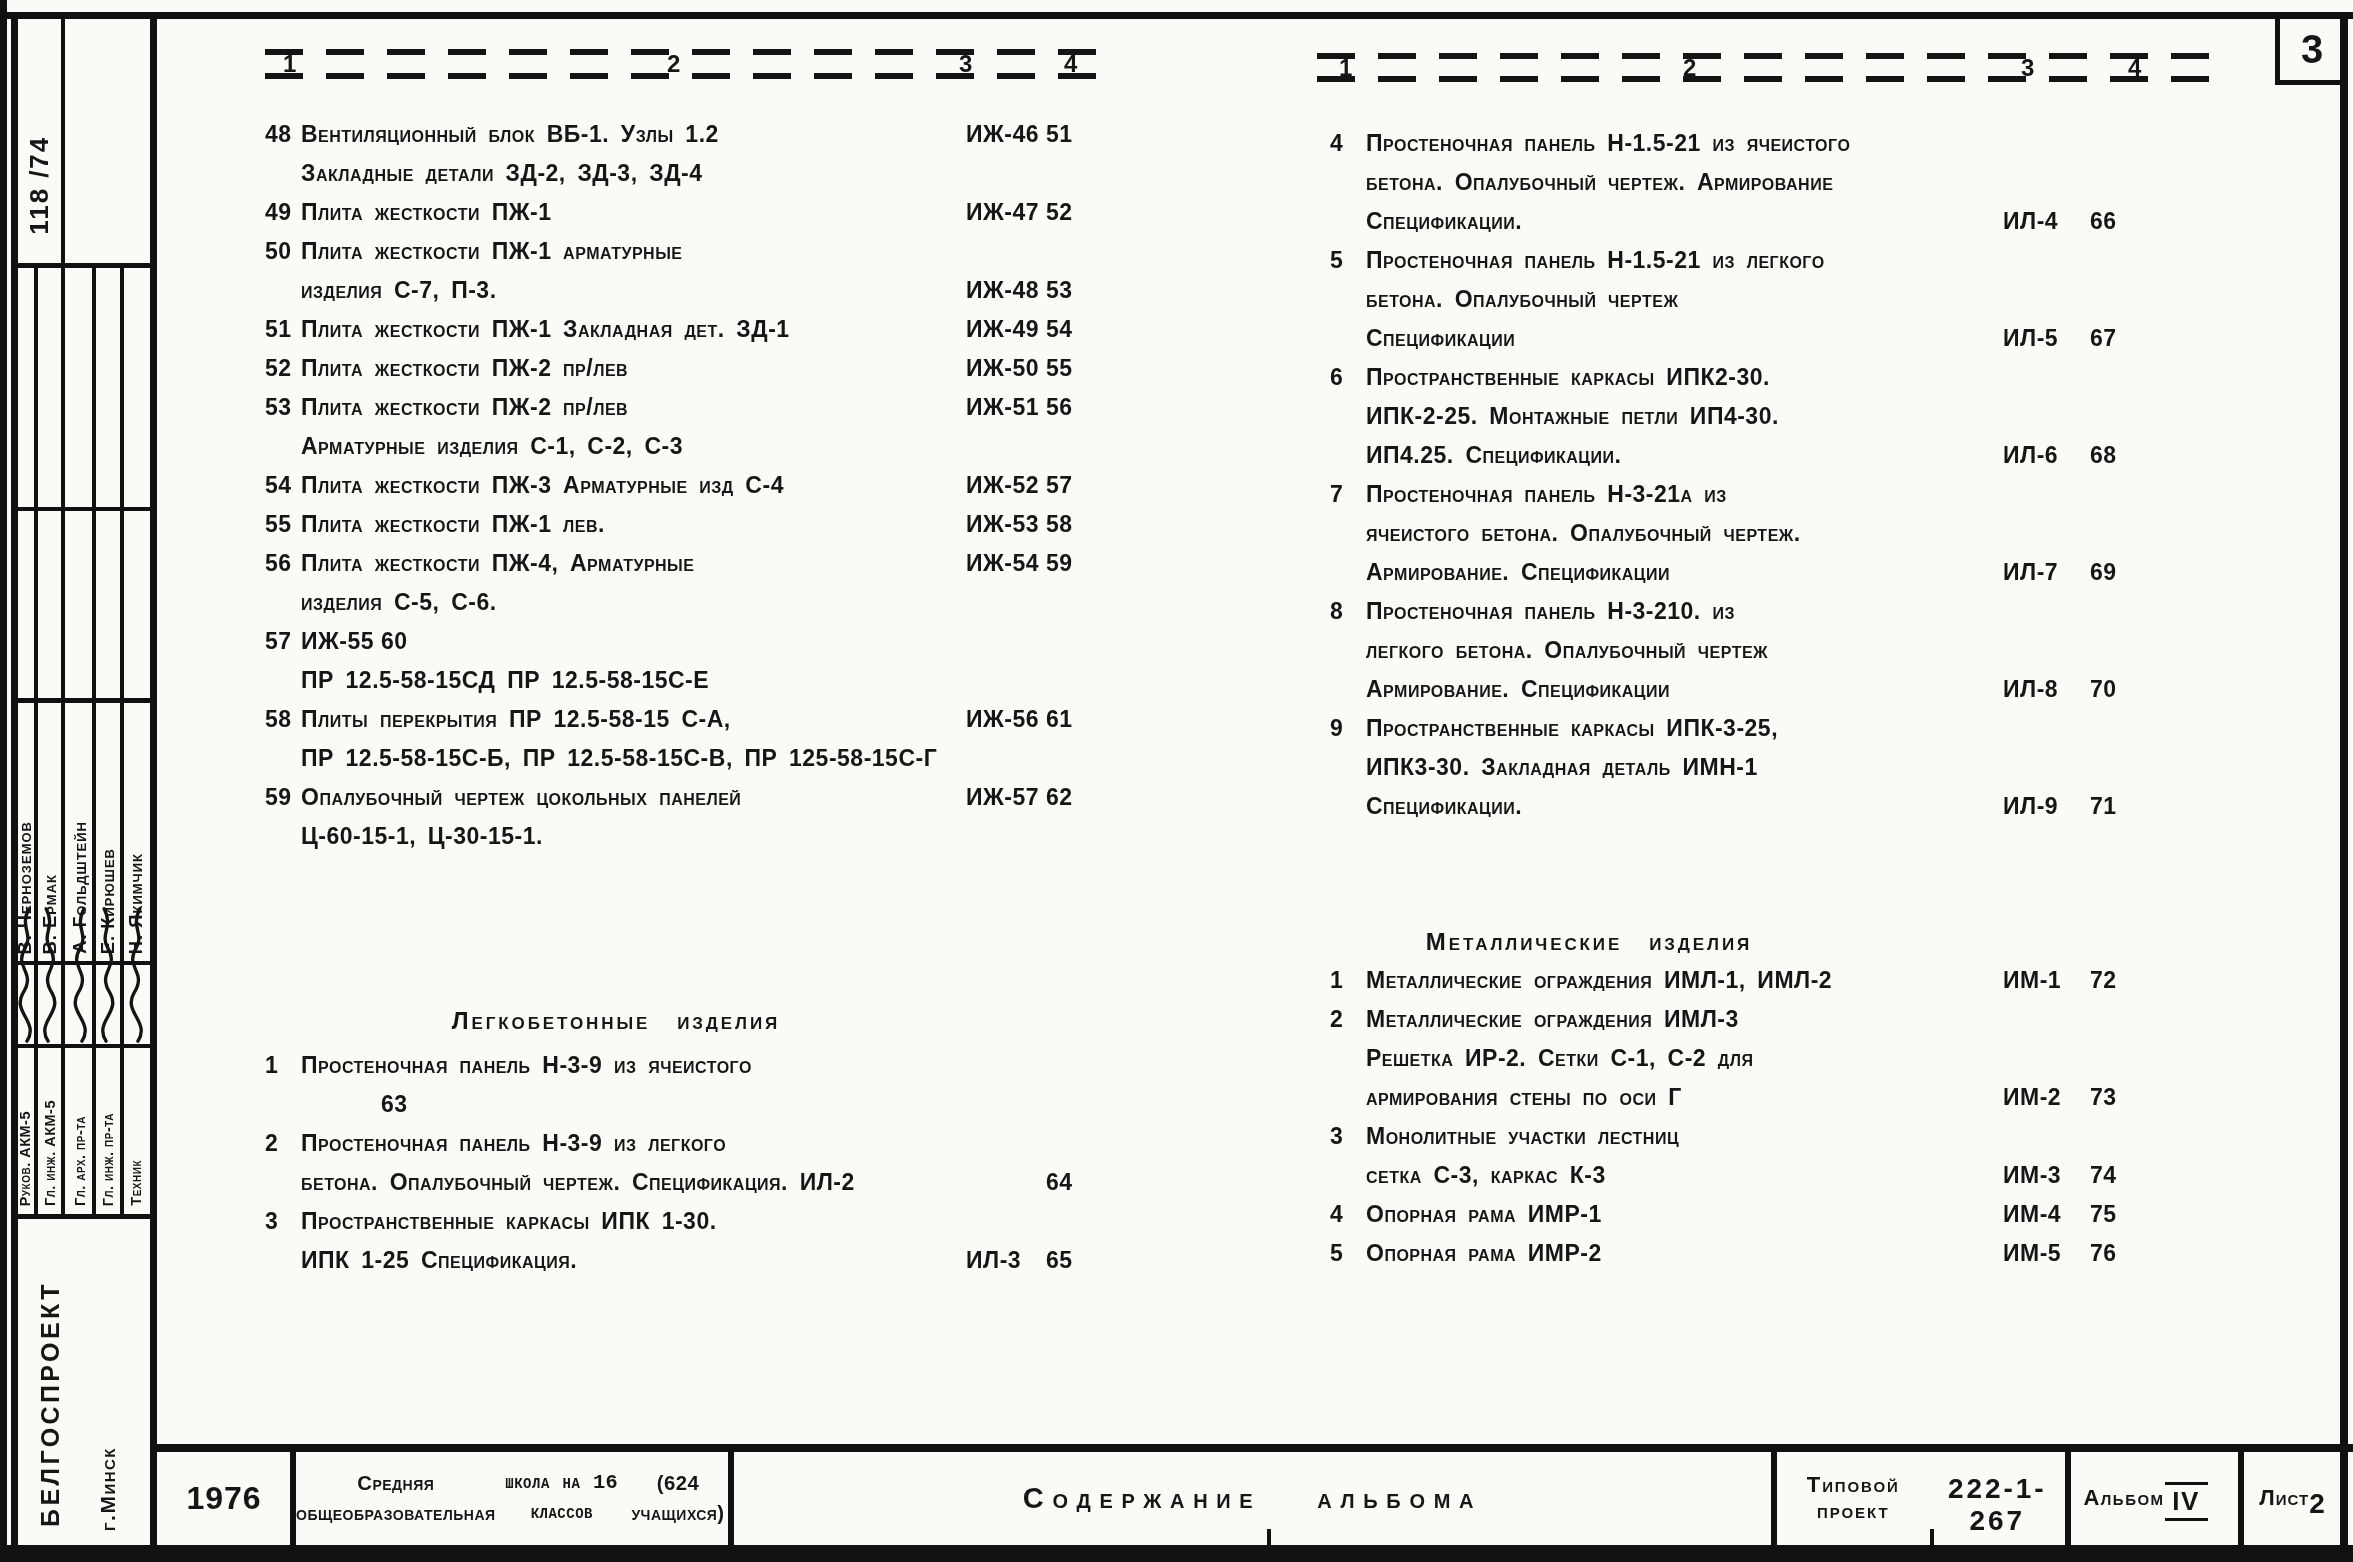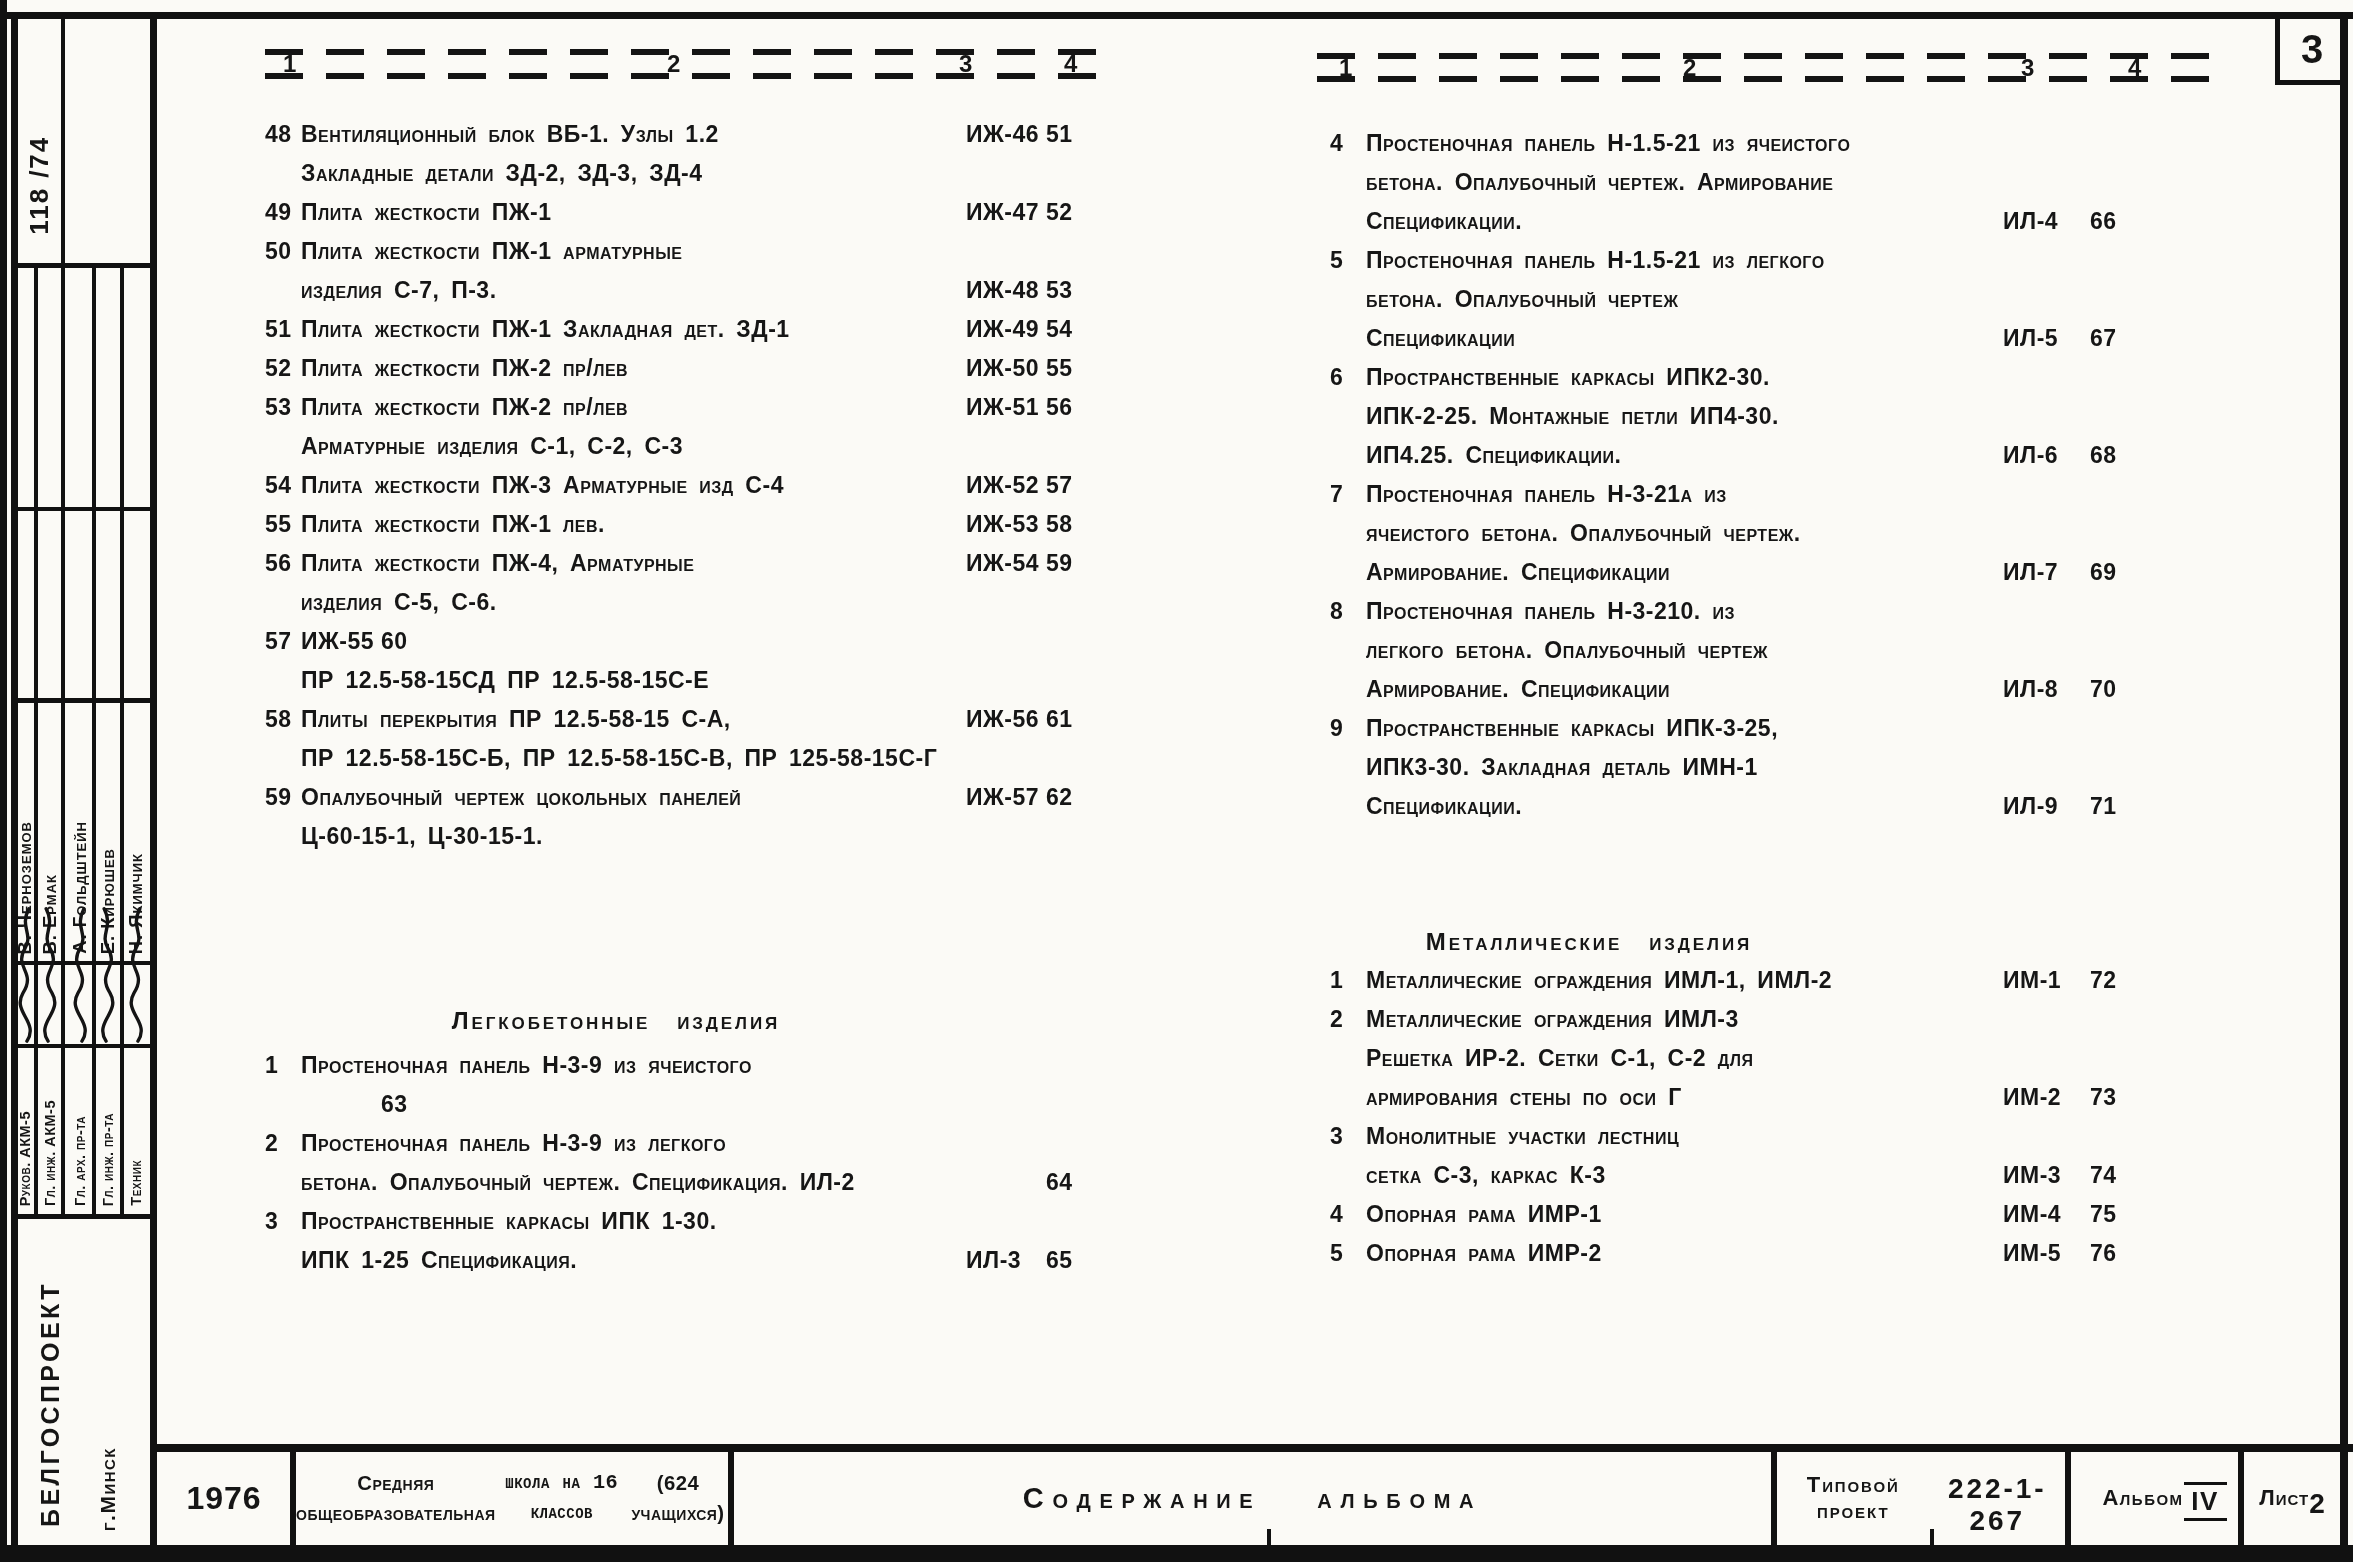--- a/index.html
+++ b/index.html
@@ -533,21 +533,21 @@
 
   <div class="tb-cell sc" style="left:734px;top:1452px;width:1037px;height:92px;">
     <span style="font-size:29px;letter-spacing:8.7px;word-spacing:39px;">Содержание альбома</span>
   </div>
 
   <div class="tb-cell sc" style="left:1777px;top:1452px;width:288px;height:92px;">
     <span style="font-size:22px;letter-spacing:1.9px;">Типовой проект</span>
     <span style="font-size:28px;letter-spacing:2.9px;margin-top:13.5px;">222-1-267</span>
   </div>
 
-  <div class="tb-cell sc" style="left:2071px;top:1452px;width:149px;height:92px;padding-left:19px;">
+  <div class="tb-cell sc" style="left:2071px;top:1452px;width:149px;height:92px;">
     <span style="font-size:22px;letter-spacing:1.5px;">Альбом</span>
     <span class="roman" style="margin-top:6.8px;">IV</span>
   </div>
 
   <div class="tb-cell sc" style="left:2244px;top:1452px;width:96px;height:92px;">
     <span style="font-size:22px;letter-spacing:1px;">Лист</span>
     <span style="font-size:28px;margin-top:11.6px;">2</span>
   </div>
 
 </div>

